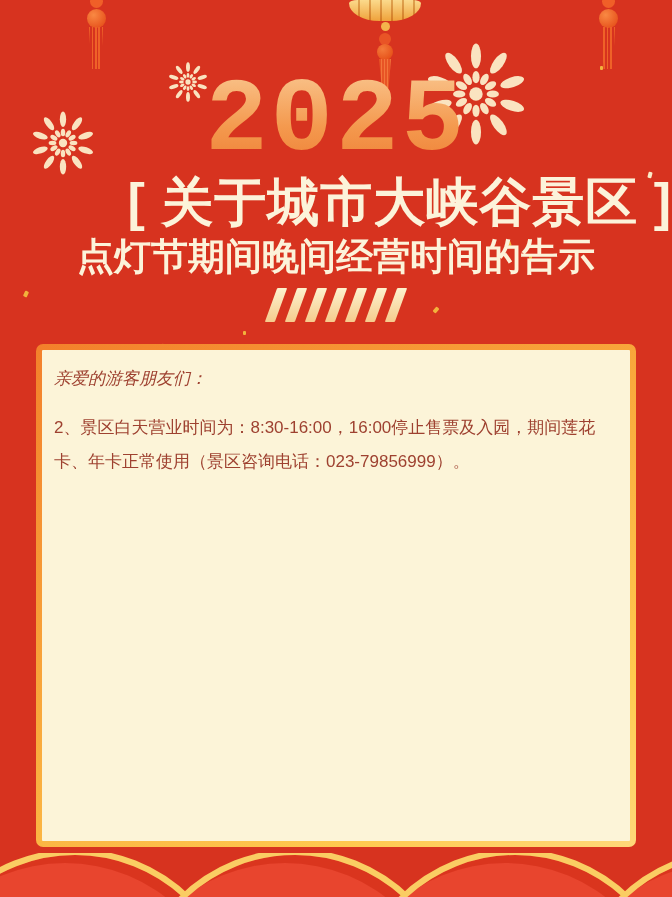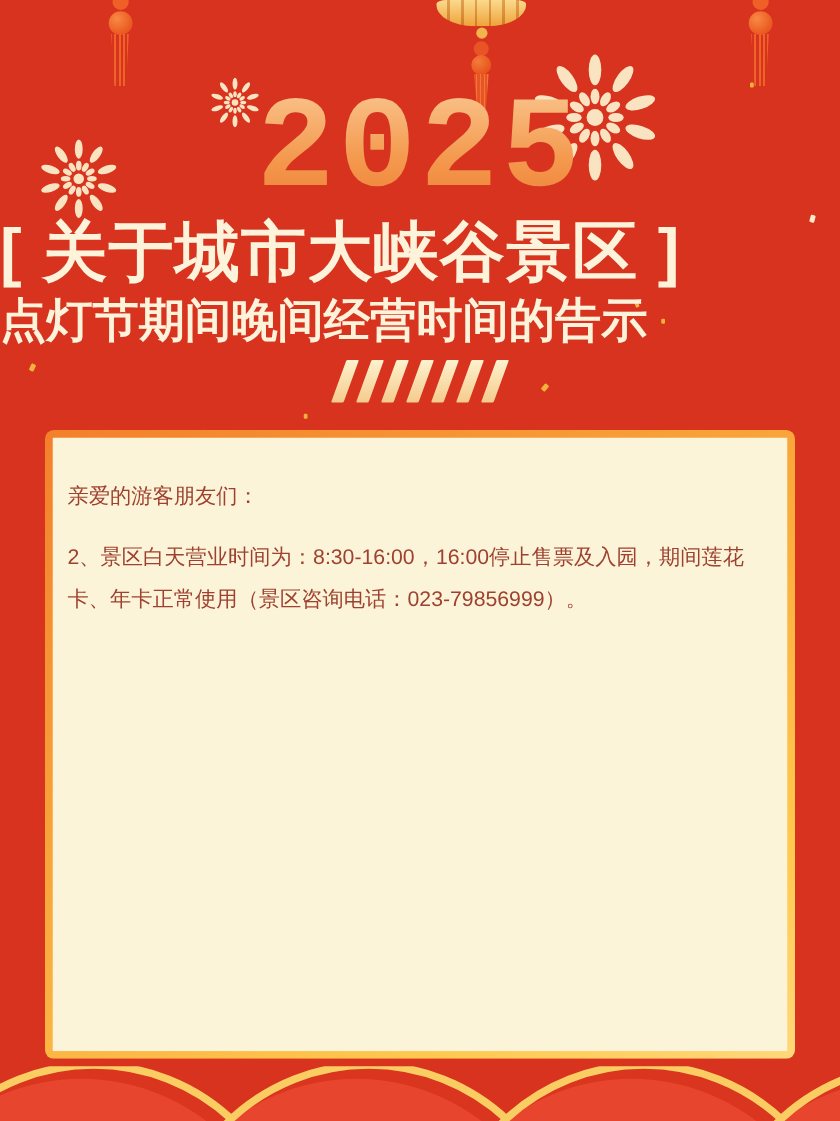--- a/index.html
+++ b/index.html
@@ -46,40 +46,40 @@
   .s5 { left:529px; top:255px; width:3px; height:4px; }
   .s6 { left:648px; top:172px; background:#FBEBC8; transform:rotate(15deg); }
   .s7 { left:600px; top:66px;  width:3px; height:4px; }
   .s8 { left:508px; top:241px; width:3px; height:5px; transform:rotate(-20deg); }
 
   
   .year { padding-top:74px; text-align:center; font-size:104px; line-height:0.92;
           font-weight:bold; letter-spacing:3px; font-family:Liberation Mono, monospace; position:relative; }
   .year span { background:linear-gradient(180deg,#FACB96 0%,#F4994E 55%,#ED7A30 100%);
                -webkit-background-clip:text; background-clip:text; color:transparent; }
-  .title { margin:4px 0 0; text-align:left; font-size:52px; line-height:1.1;
+  .title { margin:4px 0 0; text-align:right; font-size:52px; line-height:1.1;
            font-weight:bold; color:#FCF3DA; white-space:nowrap; letter-spacing:1px; position:relative; }
-  .subtitle { margin:6px 0 0; text-align:left; font-size:37px; line-height:1.1;
+  .subtitle { margin:6px 0 0; text-align:center; font-size:37px; line-height:1.1;
               font-weight:bold; color:#FCF3DA; white-space:nowrap; position:relative; }
   .slashes { margin-top:10px; text-align:center; height:36px; }
   .slashes i { display:inline-block; width:10px; height:34px; margin:0 5px;
                background:linear-gradient(180deg,#FDF2CE,#F5CB8D);
                transform:skewX(-20deg); border-radius:1px; }
 
   
   .card {
     position:relative; box-sizing:border-box; margin:20px auto 0;
     width:600px; height:503px; border:6px solid transparent; border-radius:7px;
     background:linear-gradient(#FCF4D8,#FCF4D8) padding-box,
                linear-gradient(150deg,#F3802B 0%,#F9A93C 45%,#FFC94F 80%,#FFD87A 100%) border-box;
     padding:10px 11px 14px 12px; overflow:hidden;
     font-size:17px; line-height:34px; color:#9E4130;
   }
   .card p { margin:15px 0; }
-  .card p:first-child { margin-top:20px; }
+  .card p:first-child { margin-top:2px;font-style:italic; }
   .bold-item { font-weight:bold; color:#B3261A; }
   .hl { background:#B60D10; color:#FCF0D3; font-weight:bold;
         padding:3px 5px 3px 3px; -webkit-box-decoration-break:clone; box-decoration-break:clone; }
 
   
   .domes { position:absolute; left:0; right:0; bottom:0; height:44px; overflow:hidden; }
   .dome { position:absolute; top:-4px; width:330px; height:330px; border-radius:50%;
           box-sizing:border-box; background:#E8452E; border:6px solid #FACD63;
           box-shadow:inset -10px 14px 0 -6px rgba(205,40,18,.55); }
   .dome::before { content:""; position:absolute; left:18%; top:7%; width:26%; height:12%;

